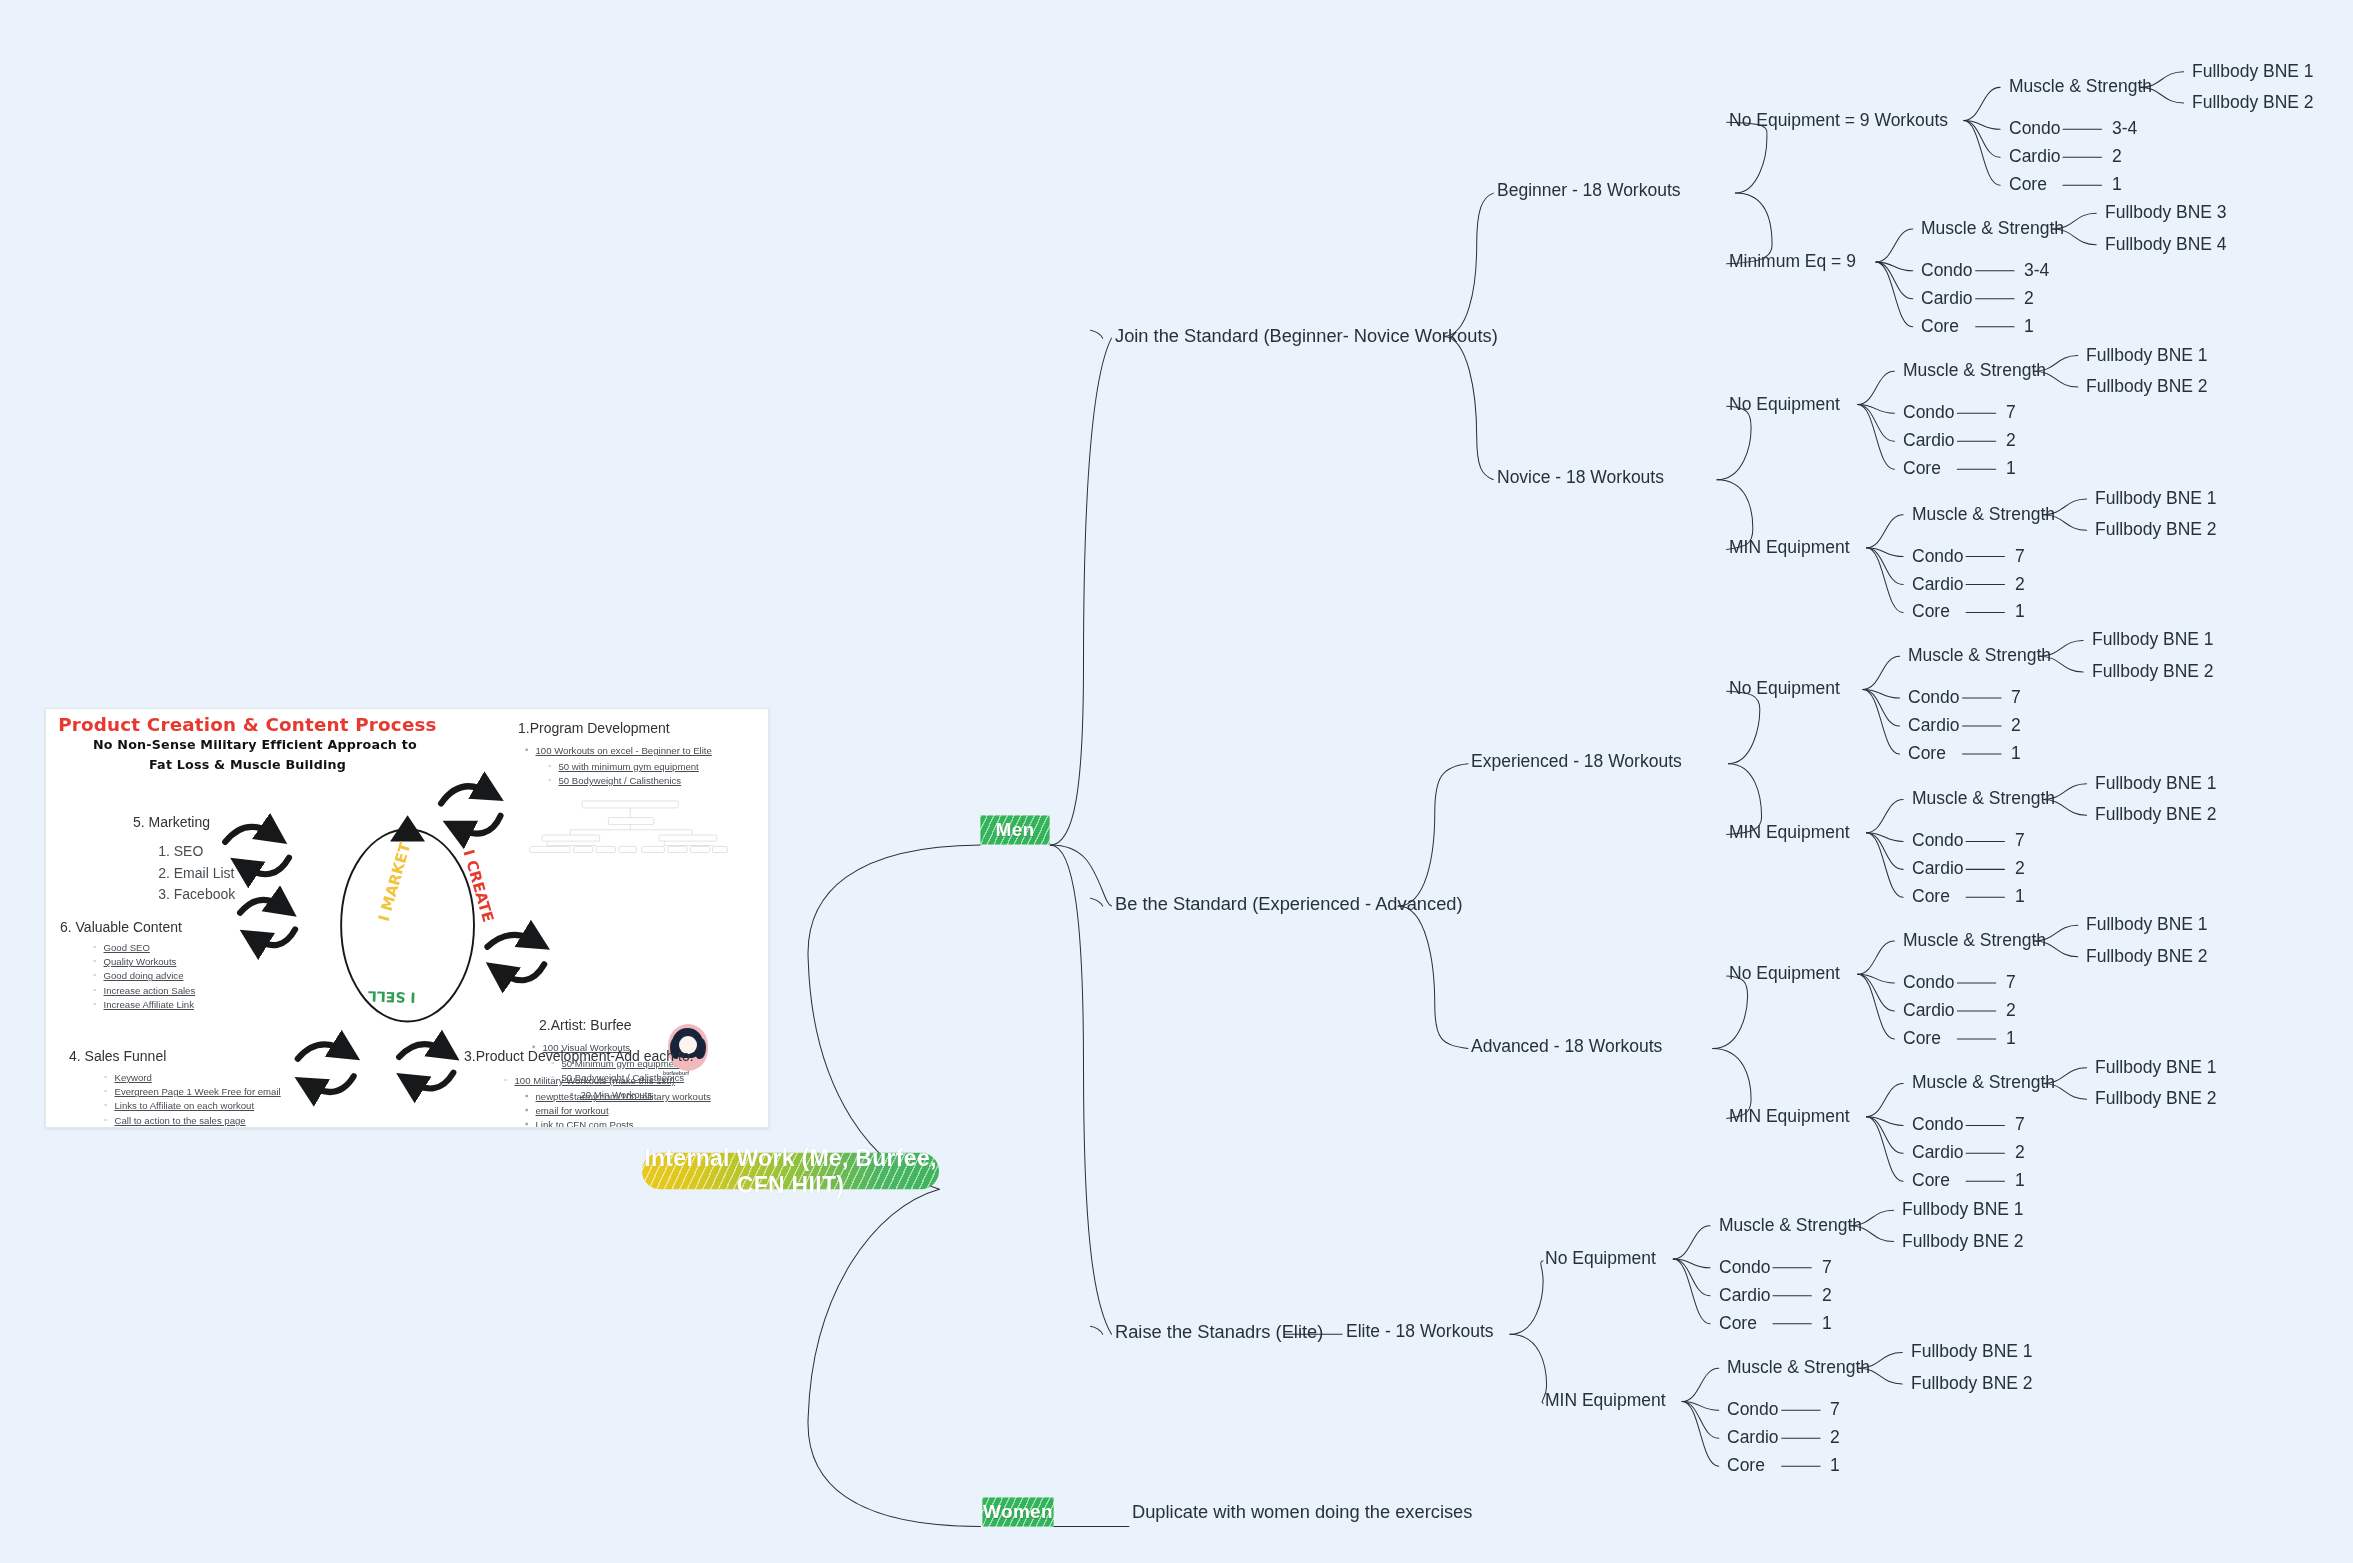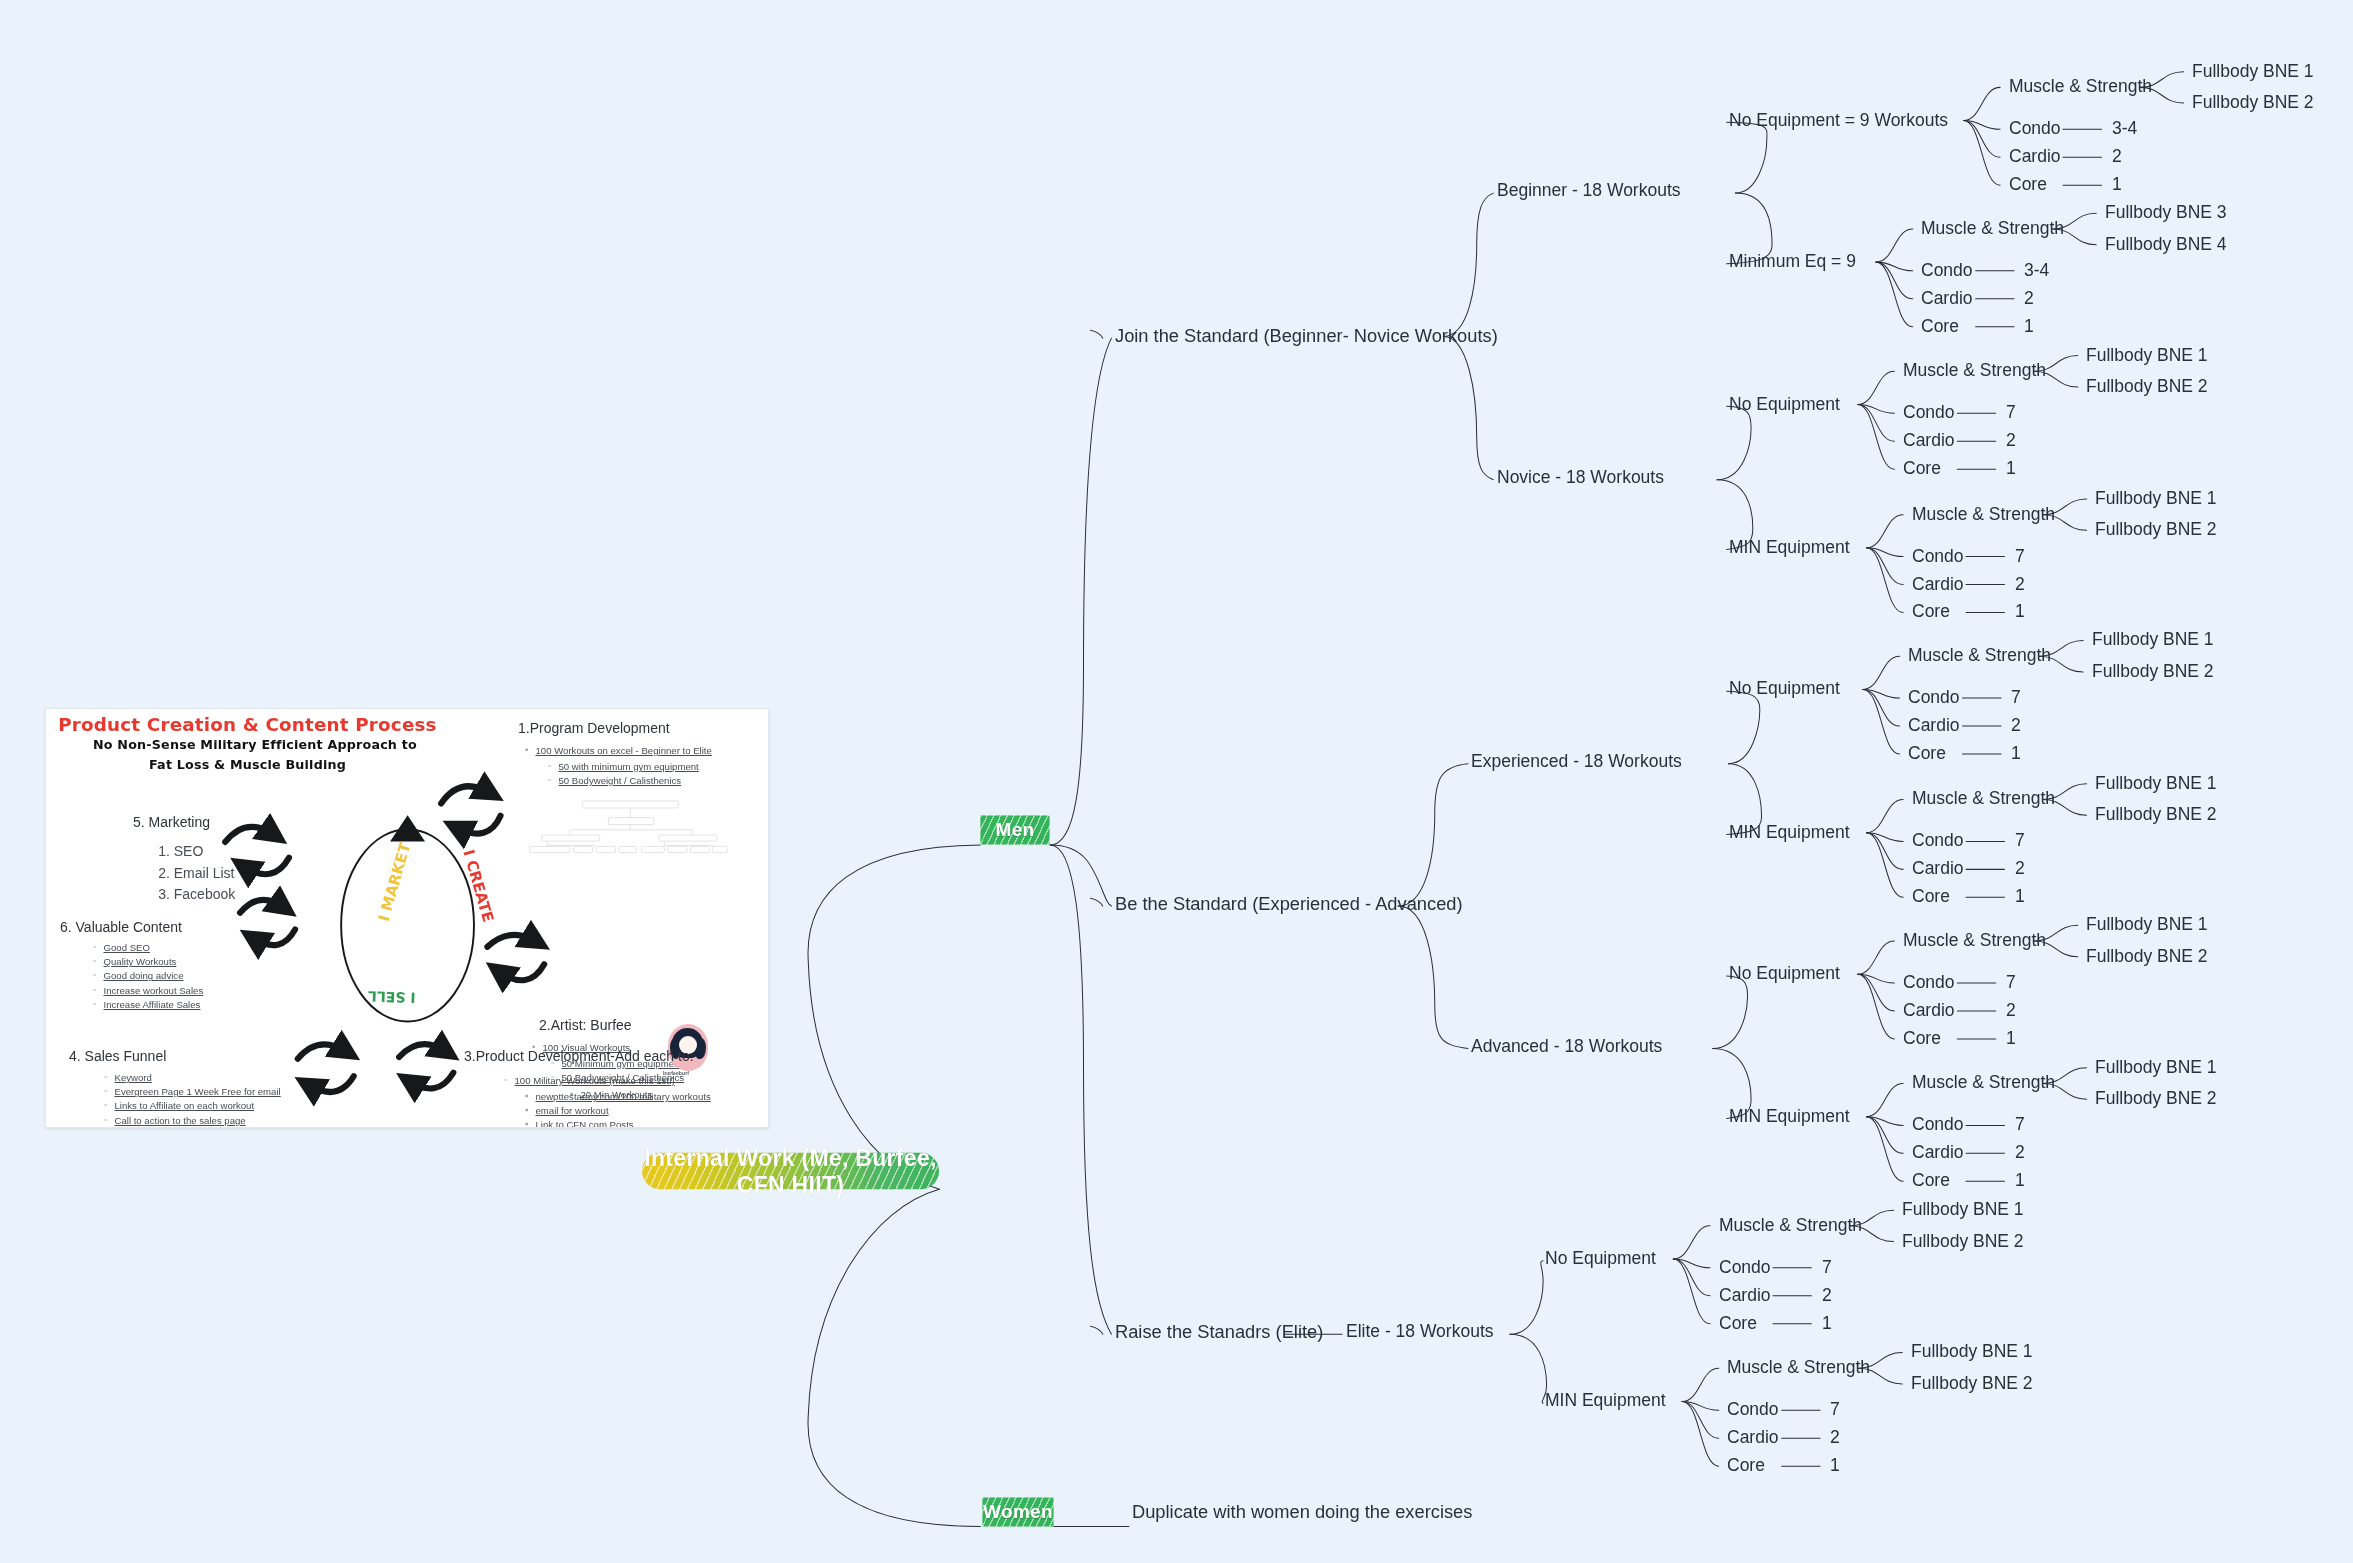--- a/index.html
+++ b/index.html
@@ -394,22 +394,22 @@
         <li>1. SEO</li>
         <li>2. Email List</li>
         <li>3. Facebook</li>
       </ol>
 
     <div class="ig-h" style="left:14px;top:210px;">6. Valuable Content</div>
     <ul class="ig-ul" id="ig-valuable" style="left:47px;top:232px;">
         <li>Good SEO</li>
         <li>Quality Workouts</li>
         <li>Good doing advice</li>
-        <li>Increase workout Sales</li>
-        <li>Increase Affiliate Sales</li>
+        <li>Increase action Sales</li>
+        <li>Increase Affiliate Link</li>
       </ul>
 
     <div class="ig-h" style="left:23px;top:339px;">4. Sales Funnel</div>
     <ul class="ig-ul" id="ig-funnel" style="left:58px;top:362px;">
         <li>Keyword</li>
         <li>Evergreen Page 1 Week Free for email</li>
         <li>Links to Affiliate on each workout</li>
         <li>Call to action to the sales page</li>
       </ul>
 

